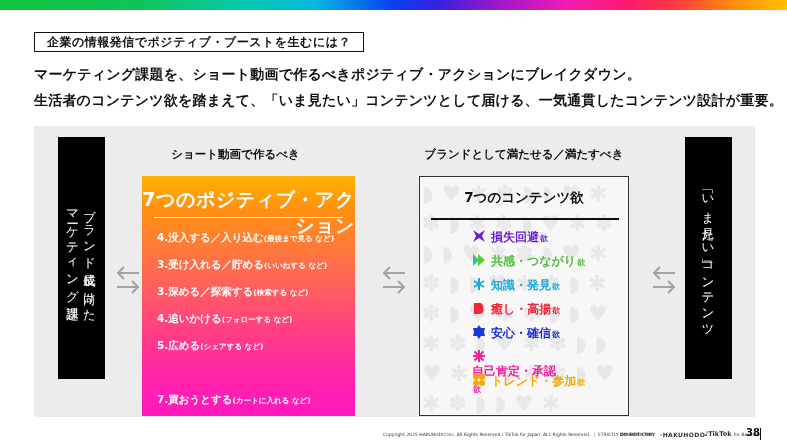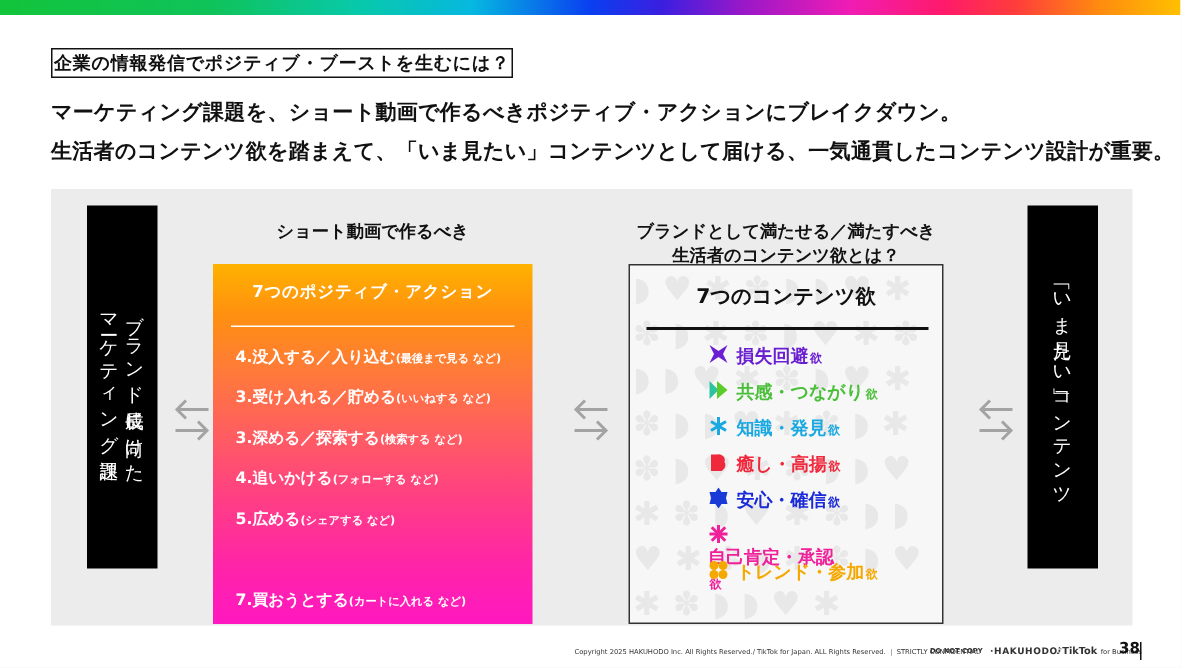--- a/index.html
+++ b/index.html
@@ -5,21 +5,21 @@
   * { box-sizing: border-box; margin: 0; padding: 0; }
   html, body { width: 787px; height: 445px; background: #ffffff; overflow: hidden; }
   body { position: relative; font-family: "DejaVu Sans", "Liberation Sans", sans-serif; color: #111; }
 
   .top-bar {
     position: absolute; left: 0; top: 0; width: 787px; height: 10px;
     background: linear-gradient(90deg, #12c43a 0%, #0fc35a 18%, #08c9a8 30%, #06b8e0 40%, #0a3ff0 50%, #3a1fe0 56%, #9a18c8 63%, #f01cb4 72%, #ff1a6a 80%, #ff3c3c 86%, #ff8a10 93%, #ffc000 100%);
   }
 
   .kicker {
-    position: absolute; left: 34px; top: 32px; height: 20px; padding: 0 1px;
+    position: absolute; left: 34px; top: 32px; height: 20px; padding: 0 12px;
     border: 1px solid #111; font-size: 12px; font-weight: bold; line-height: 18px;
     white-space: nowrap; letter-spacing: 0.5px;
   }
 
   .headline {
     position: absolute; left: 34px; font-size: 14px; font-weight: bold; white-space: nowrap; letter-spacing: 0.2px;
   }
   .h1 { top: 66px; }
   .h2 { top: 92px; }
 
@@ -45,21 +45,21 @@
   .col-head {
     position: absolute; text-align: center; font-size: 11.5px; font-weight: bold; line-height: 16px; white-space: nowrap;
   }
 
   .actions-box {
     position: absolute; left: 108px; top: 50px; width: 213px; height: 240px;
     background: linear-gradient(180deg, #ffb200 0%, #ff9010 14%, #ff7a3a 30%, #ff5c62 48%, #ff3d86 66%, #ff24a8 84%, #ff18c0 100%);
     color: #fff;
   }
   .actions-title {
-    position: absolute; left: 0; top: 11px; width: 100%; text-align: center; font-size: 11px; font-weight: bold; letter-spacing: 0.5px;
+    position: absolute; left: 0; top: 11px; width: 100%; text-align: right; font-size: 19px; font-weight: bold; letter-spacing: 0.5px;
   }
   .actions-rule {
     position: absolute; left: 12px; top: 41px; width: 189px; height: 1px; background: #fff;
   }
   .action-item {
     position: absolute; left: 15px; font-size: 10.5px; font-weight: bold; white-space: nowrap;
   }
   .action-item .note { font-size: 7.5px; font-weight: bold; }
 
   .desires-box {
@@ -109,21 +109,21 @@
 マーケティング課題</span>
   </div>
 
   <div class="arrows" style="left:81px; top:138px;">
     <svg viewBox="0 0 26 30" fill="none" stroke="currentColor" stroke-width="2">
       <path d="M24 9 H3 M9 3 L3 9 L9 15"></path>
       <path d="M2 23 H23 M17 17 L23 23 L17 29"></path>
     </svg>
   </div>
 
-  <div class="col-head" style="left:108px; top:20px; width:213px;">
+  <div class="col-head" style="left:95px; top:20px; width:213px;">
     <div>ショート動画で作るべき</div>
   </div>
 
   <div class="actions-box">
     <div class="actions-title">7つのポジティブ・アクション</div>
     <div class="actions-rule"></div>
 
     <div class="action-item" style="top:55px;"><span>4.没入する／入り込む</span><span class="note">(最後まで見る など)</span></div>
     <div class="action-item" style="top:82px;"><span>3.受け入れる／貯める</span><span class="note">(いいねする など)</span></div>
     <div class="action-item" style="top:109px;"><span>3.深める／探索する</span><span class="note">(検索する など)</span></div>
@@ -134,21 +134,20 @@
 
   <div class="arrows" style="left:347px; top:138px;">
     <svg viewBox="0 0 26 30" fill="none" stroke="currentColor" stroke-width="2">
       <path d="M24 9 H3 M9 3 L3 9 L9 15"></path>
       <path d="M2 23 H23 M17 17 L23 23 L17 29"></path>
     </svg>
   </div>
 
   <div class="col-head" style="left:385px; top:20px; width:210px;">
     <div>ブランドとして満たせる／満たすべき</div>
-    <div>生活者のコンテンツ欲とは？</div>
   </div>
 
   <div class="desires-box">
     <div class="bg-pattern" aria-hidden="true">◗♥✱✽◗◗♥✱✽◗✱✽◗♥✱✽◗◗♥✱✽◗♥✱✽◗◗♥✱✽◗✱✽◗♥✱✽◗◗♥✱✽◗♥✱✽◗◗♥✱✽◗✱✽◗♥✱✽◗◗♥✱</div>
     <div class="desires-title">7つのコンテンツ欲</div>
     <div class="desires-rule"></div>
 
     <div class="desire-item" style="top:52px; color:#6a1fd0;">
       <svg class="icon" viewBox="0 0 14 14">
           <path d="M1 1 L7 5 L13 1 L10 7 L13 13 L7 9 L1 13 L4 7 Z" fill="#6a1fd0"></path>

